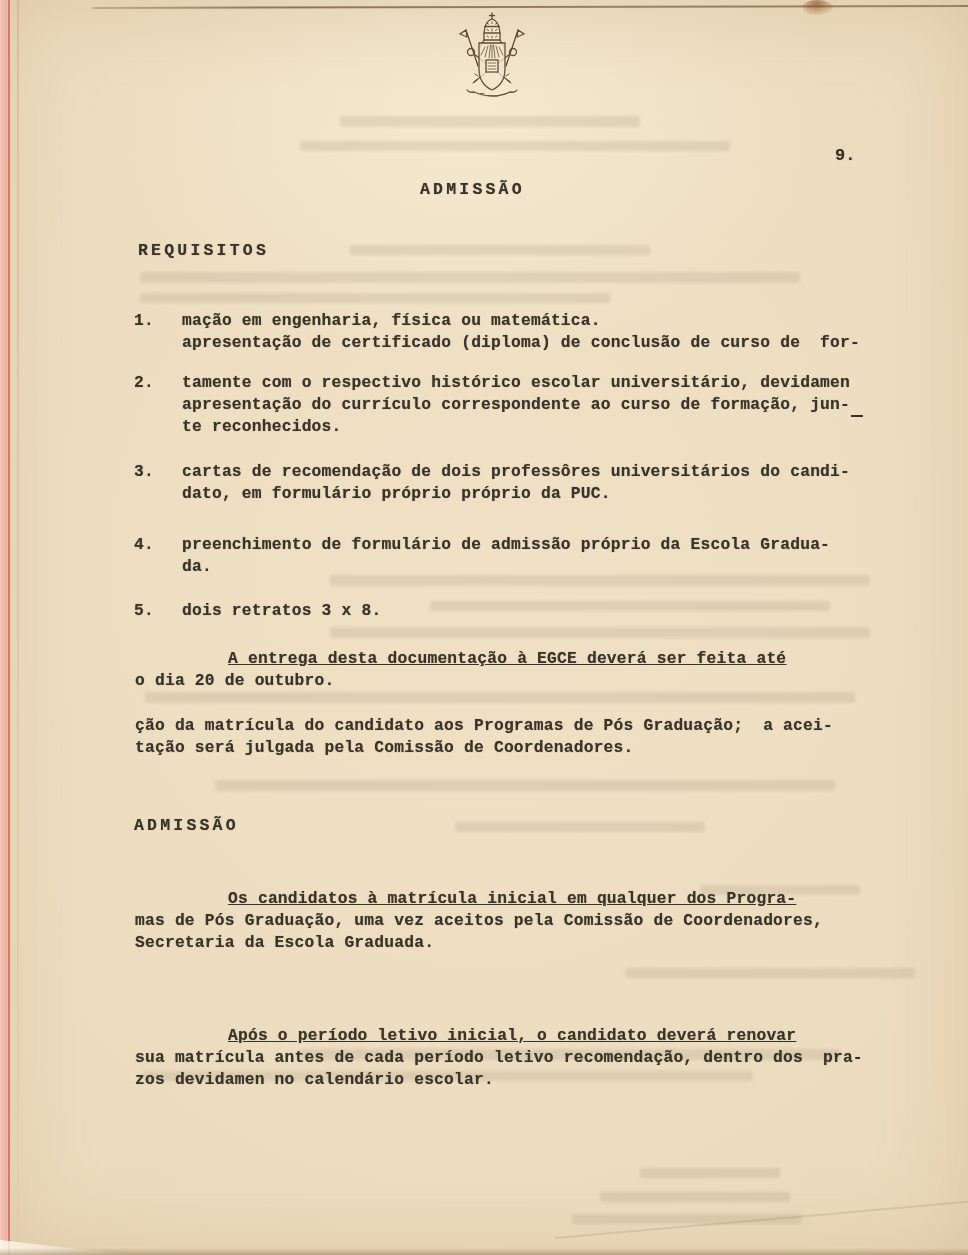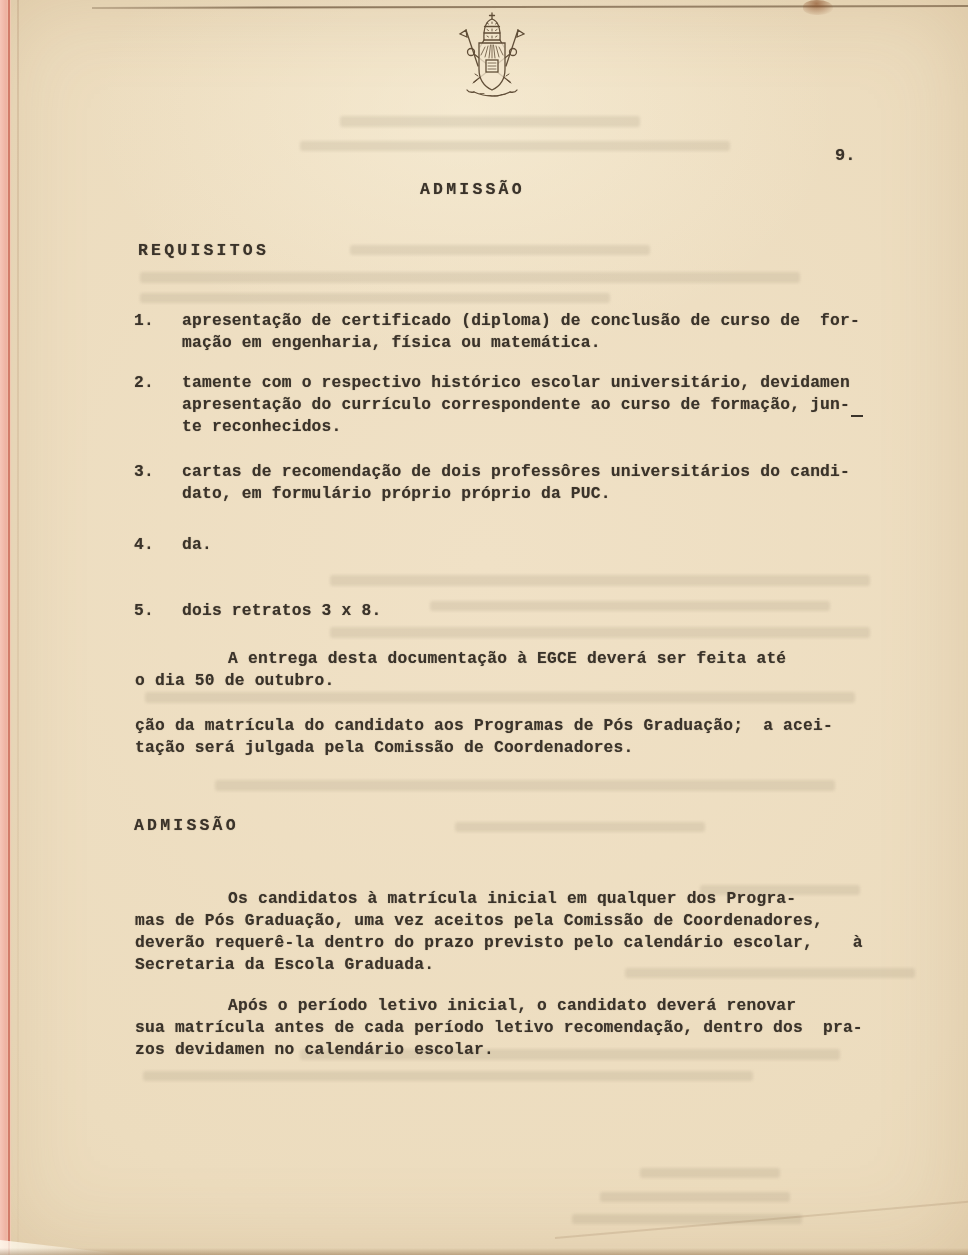--- a/index.html
+++ b/index.html
@@ -33,21 +33,21 @@
     clip-path:polygon(0 0, 100% 100%, 0 100%); }
   .fold { position:absolute; left:555px; top:1237px; width:470px; height:2px;
     background:rgba(140,105,70,0.18); transform:rotate(-5deg); transform-origin:left center; }
   .ghost { position:absolute; background:rgba(128,116,88,0.15);
     filter:blur(1.5px); border-radius:3px; }
   .hyphen-mark { position:absolute; left:851px; top:415px; width:12px; height:2px;
     background:#3a332a; }
   
   .line { white-space:pre; font-size:16.3px; line-height:22px; font-weight:700;
     text-shadow:0 0 1px rgba(60,48,36,0.55); letter-spacing:0.2px; }
-  .indent { padding-left:93px; }
+  .indent { padding-left:93px;text-decoration:underline; }
   .heading { position:absolute; font-size:16.5px; font-weight:700;
     letter-spacing:3.2px; text-shadow:0 0 1px rgba(60,48,36,0.55); }
   .page-number { position:absolute; left:835px; top:146px; font-size:17px;
     font-weight:700; text-shadow:0 0 1px rgba(60,48,36,0.55); }
   .item { position:absolute; left:134px; display:flex; }
   .item .num { width:48px; flex:none; }
   .para { position:absolute; left:135px; width:745px; }
   .crest { position:absolute; left:453px; top:10px; width:78px; height:95px; opacity:0.92; }
 </style>
 </head>
@@ -104,22 +104,22 @@
   </svg>
 
   <div class="page-number">9.</div>
   <div class="heading" style="left:420px;top:180px">ADMISSÃO</div>
 
   <div class="heading" style="left:138px;top:241px">REQUISITOS</div>
 
   <div class="item" style="top:310px">
     <span class="num line">1.</span>
     <div>
+      <div class="line">mação em engenharia, física ou matemática.</div>
       <div class="line">apresentação de certificado (diploma) de conclusão de curso de  for-</div>
-      <div class="line">mação em engenharia, física ou matemática.</div>
     </div>
   </div>
 
   <div class="item" style="top:372px">
     <span class="num line">2.</span>
     <div>
       <div class="line">tamente com o respectivo histórico escolar universitário, devidamen</div>
       <div class="line">apresentação do currículo correspondente ao curso de formação, jun-</div>
       <div class="line">te reconhecidos.</div>
     </div>
@@ -130,51 +130,51 @@
     <span class="num line">3.</span>
     <div>
       <div class="line">cartas de recomendação de dois professôres universitários do candi-</div>
       <div class="line">dato, em formulário próprio próprio da PUC.</div>
     </div>
   </div>
 
   <div class="item" style="top:534px">
     <span class="num line">4.</span>
     <div>
+      <div class="line">preenchimento de formulário de admissão próprio da Escola Gradua-</div>
       <div class="line">da.</div>
     </div>
   </div>
 
   <div class="item" style="top:600px">
     <span class="num line">5.</span>
     <div>
       <div class="line">dois retratos 3 x 8.</div>
     </div>
   </div>
 
   <div class="para" style="top:648px">
     <div class="line indent">A entrega desta documentação à EGCE deverá ser feita até</div>
-    <div class="line">o dia 50 de outubro.</div>
+    <div class="line">o dia 20 de outubro.</div>
   </div>
 
   <div class="para" style="top:715px">
     <div class="line">ção da matrícula do candidato aos Programas de Pós Graduação;  a acei-</div>
     <div class="line">tação será julgada pela Comissão de Coordenadores.</div>
   </div>
 
   <div class="heading" style="left:134px;top:816px">ADMISSÃO</div>
 
   <div class="para" style="top:888px">
     <div class="line indent">Os candidatos à matrícula inicial em qualquer dos Progra-</div>
     <div class="line">mas de Pós Graduação, uma vez aceitos pela Comissão de Coordenadores,</div>
-    <div class="line">deverão requerê-la dentro do prazo previsto pelo calendário escolar,    à</div>
     <div class="line">Secretaria da Escola Graduada.</div>
   </div>
 
-  <div class="para" style="top:995px">
+  <div class="para" style="top:1025px">
     <div class="line indent">Após o período letivo inicial, o candidato deverá renovar</div>
     <div class="line">sua matrícula antes de cada período letivo recomendação, dentro dos  pra-</div>
     <div class="line">zos devidamen no calendário escolar.</div>
   </div>
 
   <div class="fold"></div>
   <div class="corner-light"></div>
   <div class="bottom-edge"></div>
 </div>
 

